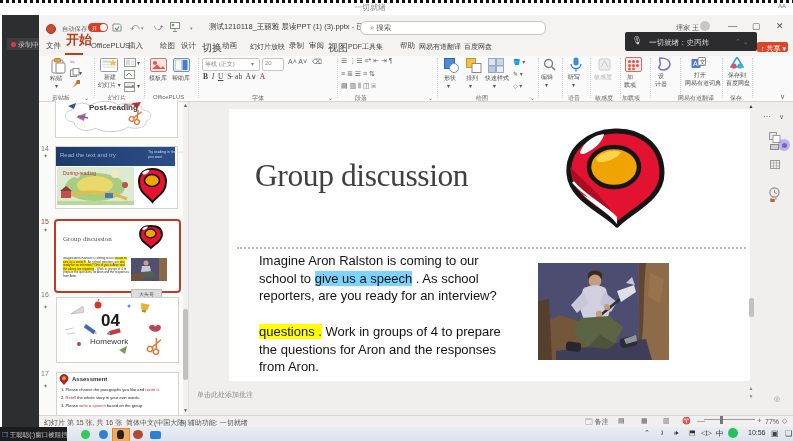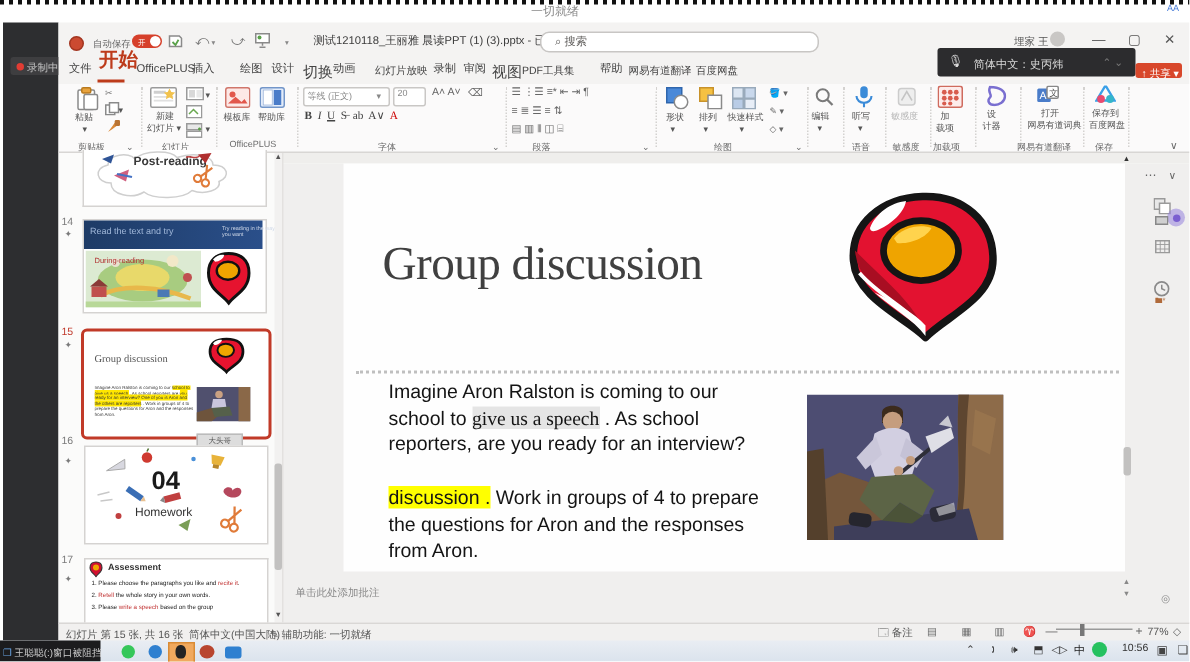--- a/index.html
+++ b/index.html
@@ -72,21 +72,21 @@
 <div class="abs txt" style="left:289px;top:41px;font-size:7.5px;color:#444;">录制</div>
 <div class="abs txt" style="left:309px;top:41px;font-size:7.5px;color:#444;">审阅</div>
 <div class="abs txt" style="left:328px;top:41px;font-size:10px;color:#444;">视图</div>
 <div class="abs txt" style="left:348px;top:41.5px;font-size:7px;color:#444;">PDF工具集</div>
 <div class="abs txt" style="left:400px;top:41px;font-size:7.5px;color:#444;">帮助</div>
 <div class="abs txt" style="left:419px;top:41.5px;font-size:7px;color:#444;">网易有道翻译</div>
 <div class="abs txt" style="left:464px;top:41.5px;font-size:7px;color:#444;">百度网盘</div>
 
 <div class="abs" style="left:625px;top:32px;width:132px;height:19px;background:#2c2c2e;border-radius:2px;"></div>
 <div class="abs txt" style="left:632px;top:36px;font-size:8px;color:#ddd;">🎙</div>
-<div class="abs txt" style="left:649px;top:37.5px;font-size:7.5px;color:#d8d8d8;">简体中文：史丙炜</div>
+<div class="abs txt" style="left:649px;top:37.5px;font-size:7.5px;color:#d8d8d8;">一切就绪：史丙炜</div>
 <div class="abs txt" style="left:735px;top:38px;font-size:7px;color:#777;">⌃ ⌄</div>
 <div class="abs" style="left:757px;top:42px;width:31px;height:10px;background:#d8472b;border-radius:2px;"></div>
 <div class="abs txt" style="left:761px;top:43.5px;font-size:7px;color:#fff;">↑ 共享 ▾</div>
 
 <style>
  .glab{position:absolute;font-size:6px;color:#6a6a6a;white-space:nowrap;}
  .gdiv{position:absolute;top:58px;height:40px;width:0;border-left:1px dotted #d4d2d0;}
  .ric{position:absolute;font-size:6px;color:#555;white-space:nowrap;}
 </style>
 
@@ -274,24 +274,24 @@
 <div class="abs" style="left:38.5px;top:102px;width:149.5px;height:313px;background:#fbfbfa;"></div>
 
 <div class="abs" style="left:188px;top:109px;width:605px;height:306px;background:#f0efee;"></div>
 <div class="abs" style="left:188px;top:102px;width:1px;height:313px;background:#e3e1df;"></div>
 
 <div class="abs" style="left:228.5px;top:109px;width:521.5px;height:271.5px;background:#fefefe;"></div>
 <div class="abs txt" id="slidetitle" style="left:255px;top:158px;font-family:'Liberation Serif',serif;font-size:31.5px;letter-spacing:-0.4px;color:#404040;">Group discussion</div>
 <div class="abs" style="left:237px;top:247px;width:509px;height:0;border-top:2px dotted #bfbfbf;"></div>
 <div class="abs" id="bodytext" style="left:259px;top:252px;width:250px;font-size:13px;line-height:17.7px;color:#141414;">
 Imagine Aron Ralston is coming to our<br>
-school to <span style="background:#e5e5e5;font-family:Liberation Serif, serif;">give us a speech</span> . As school<br>
+school to <span style="background:#7dd3fc;">give us a speech</span> . As school<br>
 reporters, are you ready for an interview?<br>
 <br>
-<span style="background:#ffff00;">discussion .</span> Work in groups of 4 to prepare<br>
+<span style="background:#ffff00;">questions .</span> Work in groups of 4 to prepare<br>
 the questions for Aron and the responses<br>
 from Aron.
 </div>
 
 <svg class="abs" style="left:564px;top:127px;" width="103" height="102" viewBox="0 0 103 102">
   <path d="M53,98 C39,84 7,72 5,47 C3,22 24,5 51,4 C78,3 98,20 98,46 C98,72 68,83 53,98 Z" fill="#e31230" stroke="#151515" stroke-width="5" stroke-linejoin="round"></path>
   <path d="M6,40 C8,66 38,76 52,94 C46,76 28,62 6,40 Z" fill="#a80e22"></path>
   <path d="M53,97 C45,86 30,78 19,68 C32,74 46,82 53,90 Z" fill="#fff"></path>
   <path d="M9,55 C20,68 36,76 46,86" stroke="#fff" stroke-width="2.5" fill="none"></path>
   <path d="M16,25 C20,15 30,8 40,7 C39,14 31,22 22,26 C18,28 16,27 16,25 Z" fill="#fff"></path>

